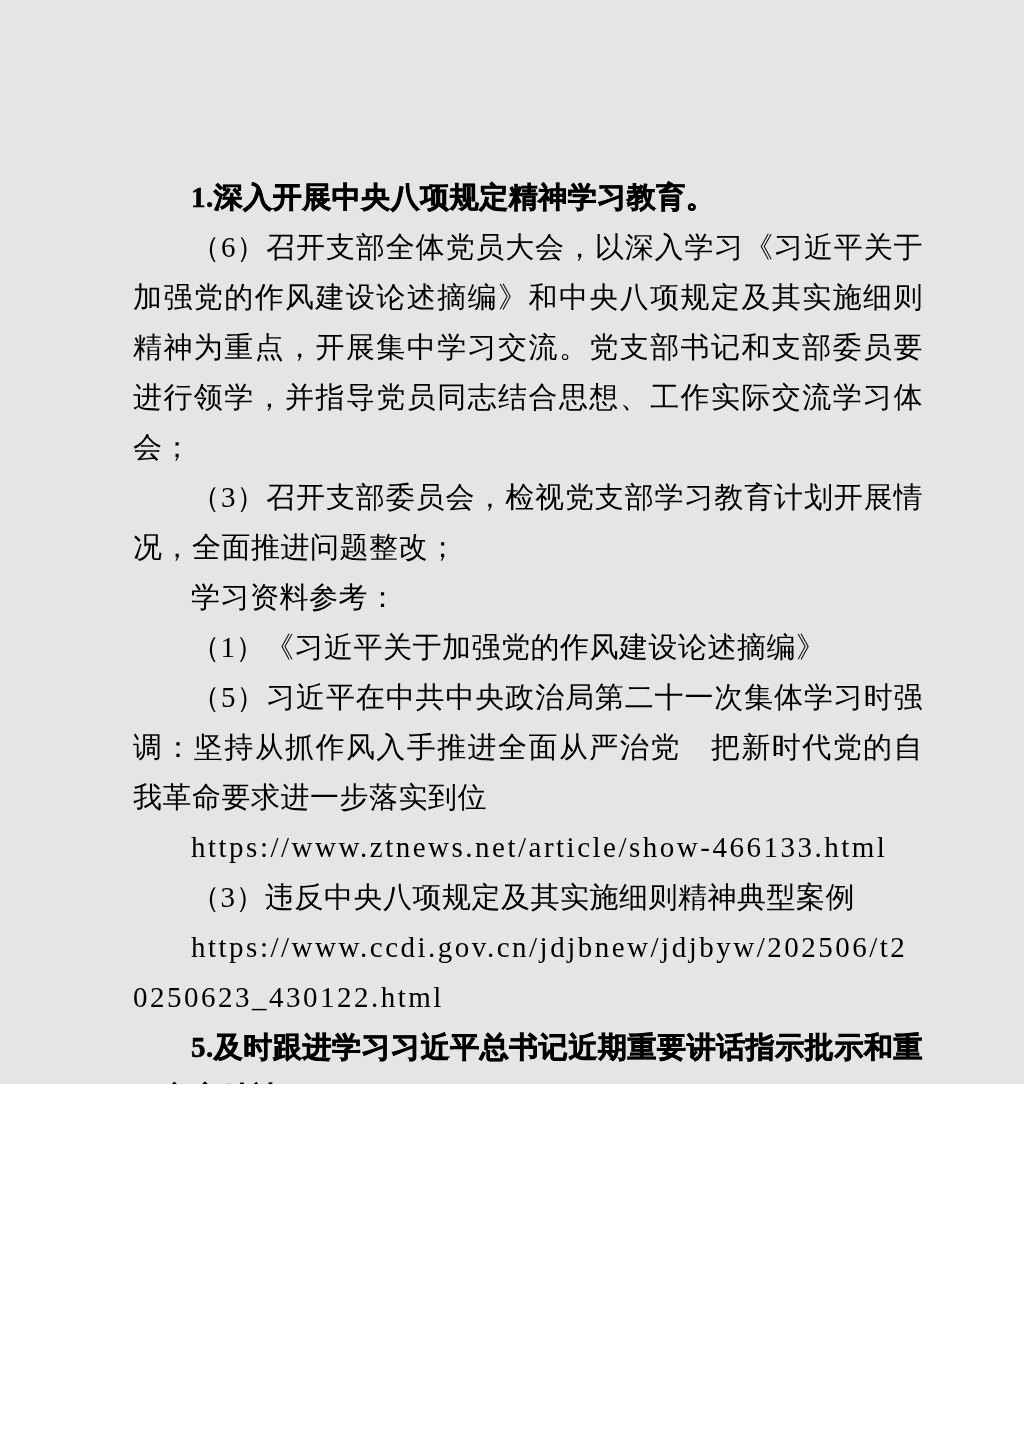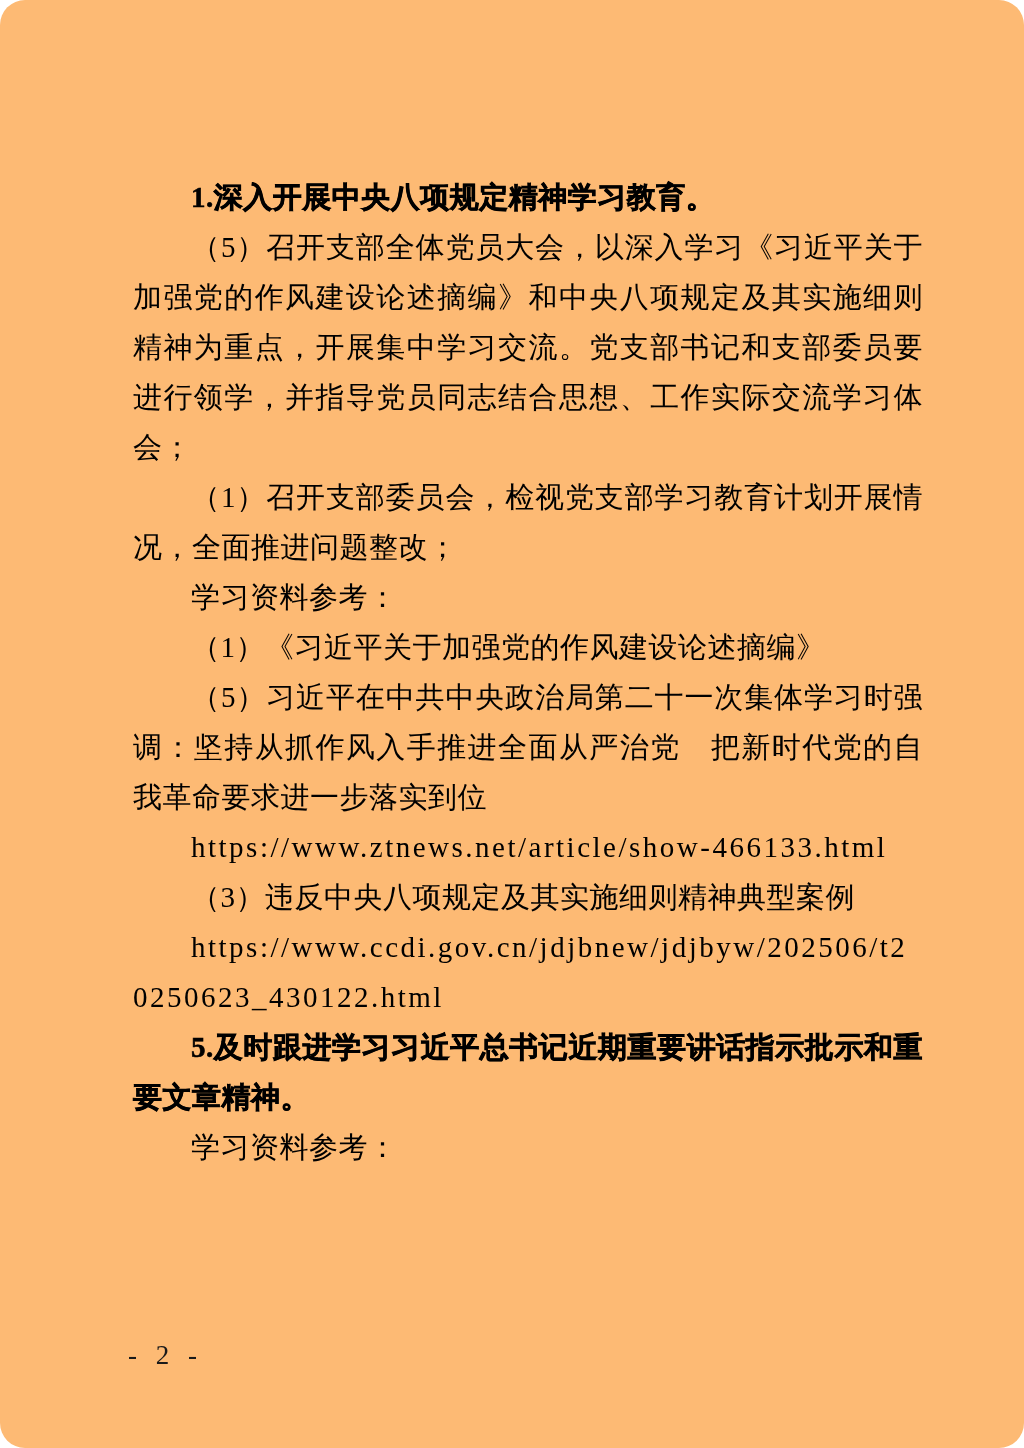--- a/index.html
+++ b/index.html
@@ -3,26 +3,25 @@
 <meta charset="utf-8">
 <style>
   html, body {
     margin: 0;
     padding: 0;
     background: #ffffff;
   }
   .page {
     position: relative;
     width: 1024px;
-    height: 1448px;
-    background: #fdba74;
+    height: 1084px;
+    background: #e5e5e5;
     color: #000000;
     font-family: "Liberation Serif", "DejaVu Serif", serif;
     overflow: hidden;
-    border-radius: 25px;
   }
   .content {
     position: absolute;
     left: 133px;
     top: 172px;
     width: 790px;
   }
   .content p {
     margin: 0;
     padding: 0;
@@ -53,22 +52,22 @@
     color: #1a1a1a;
     font-family: "Liberation Serif", "DejaVu Serif", serif;
   }
 </style>
 </head>
 <body>
 
 <div class="page">
   <div class="content">
     <p class="heading">1.深入开展中央八项规定精神学习教育。</p>
-    <p class="body">（5）召开支部全体党员大会，以深入学习《习近平关于加强党的作风建设论述摘编》和中央八项规定及其实施细则精神为重点，开展集中学习交流。党支部书记和支部委员要进行领学，并指导党员同志结合思想、工作实际交流学习体会；</p>
-    <p class="body">（1）召开支部委员会，检视党支部学习教育计划开展情况，全面推进问题整改；</p>
+    <p class="body">（6）召开支部全体党员大会，以深入学习《习近平关于加强党的作风建设论述摘编》和中央八项规定及其实施细则精神为重点，开展集中学习交流。党支部书记和支部委员要进行领学，并指导党员同志结合思想、工作实际交流学习体会；</p>
+    <p class="body">（3）召开支部委员会，检视党支部学习教育计划开展情况，全面推进问题整改；</p>
     <p class="body">学习资料参考：</p>
     <p class="body">（1）《习近平关于加强党的作风建设论述摘编》</p>
     <p class="body">（5）习近平在中共中央政治局第二十一次集体学习时强调：坚持从抓作风入手推进全面从严治党　把新时代党的自我革命要求进一步落实到位</p>
     <p class="url">https://www.ztnews.net/article/show-466133.html</p>
     <p class="body">（3）违反中央八项规定及其实施细则精神典型案例</p>
     <p class="url">https://www.ccdi.gov.cn/jdjbnew/jdjbyw/202506/t20250623_430122.html</p>
     <p class="heading">5.及时跟进学习习近平总书记近期重要讲话指示批示和重要文章精神。</p>
     <p class="body">学习资料参考：</p>
   </div>
   <div class="footer">- 2 -</div>

